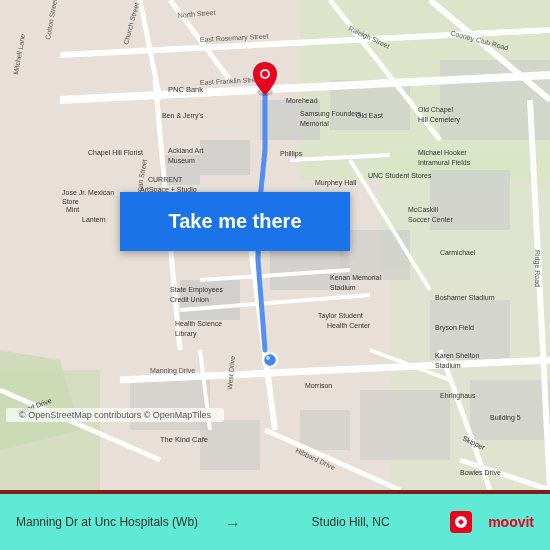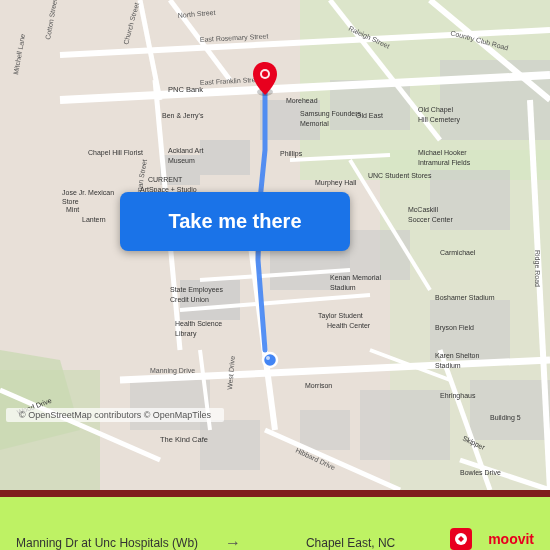--- a/index.html
+++ b/index.html
@@ -30,41 +30,41 @@
     
     .cta-button {
       position: absolute;
       top: 192px;
       left: 120px;
       width: 230px;
       padding: 18px 24px;
       background: #1a73e8;
       color: white;
       border: none;
-      border-radius: 8px;
+      border-radius: 0;
       font-size: 20px;
       font-weight: 600;
       cursor: pointer;
       text-align: center;
       box-shadow: 0 2px 8px rgba(0,0,0,0.35);
       z-index: 10;
     }
 
     
     .bottom-bar {
       position: absolute;
       bottom: 0;
       left: 0;
       width: 550px;
       height: 60px;
-      background: #bef264;
+      background: #5eead4;
       display: flex;
-      align-items: flex-end;
+      align-items: center;
       padding: 0 16px;
-      border-top: 7px solid #7f1d1d;
+      border-top: 4px solid #7f1d1d;
       z-index: 20;
     }
 
     .bottom-bar .origin {
       font-size: 12px;
       color: #333;
       font-weight: 500;
       flex: 1;
     }
 
@@ -273,21 +273,21 @@
   </svg>
 
   <button class="cta-button">Take me there</button>
 
   <div class="attribution">© OpenStreetMap contributors © OpenMapTiles</div>
 </div>
 
 <div class="bottom-bar">
   <span class="origin">Manning Dr at Unc Hospitals (Wb)</span>
   <span class="arrow-icon">→</span>
-  <span class="destination">Chapel East, NC</span>
+  <span class="destination">Studio Hill, NC</span>
   <div class="moovit-logo">
     <div class="moovit-icon">
       <svg width="14" height="14" viewBox="0 0 14 14">
         <circle cx="7" cy="7" r="6" fill="white"></circle>
         <path d="M4,7 L7,4 L10,7 L7,10 Z" fill="#e8001e"></path>
       </svg>
     </div>
     <span class="moovit-text">moovit</span>
   </div>
 </div>

